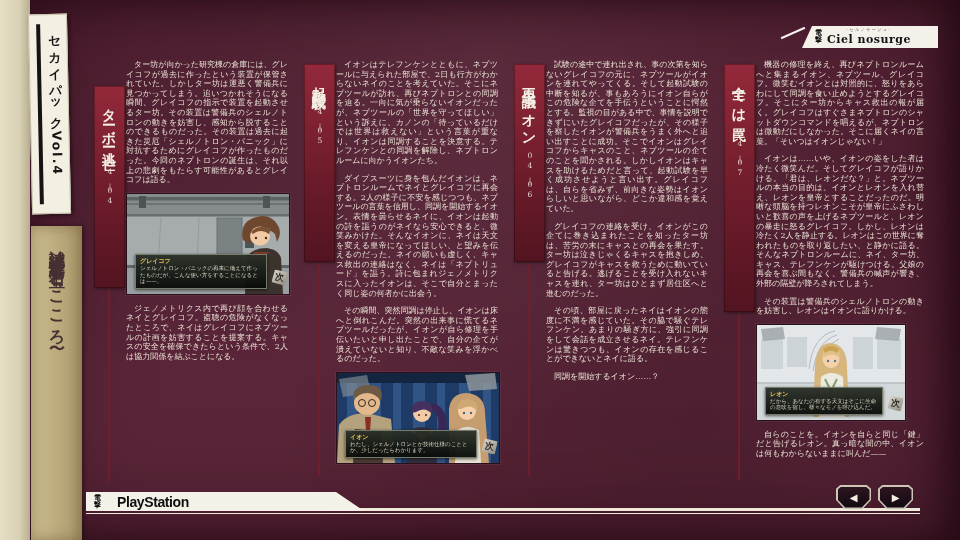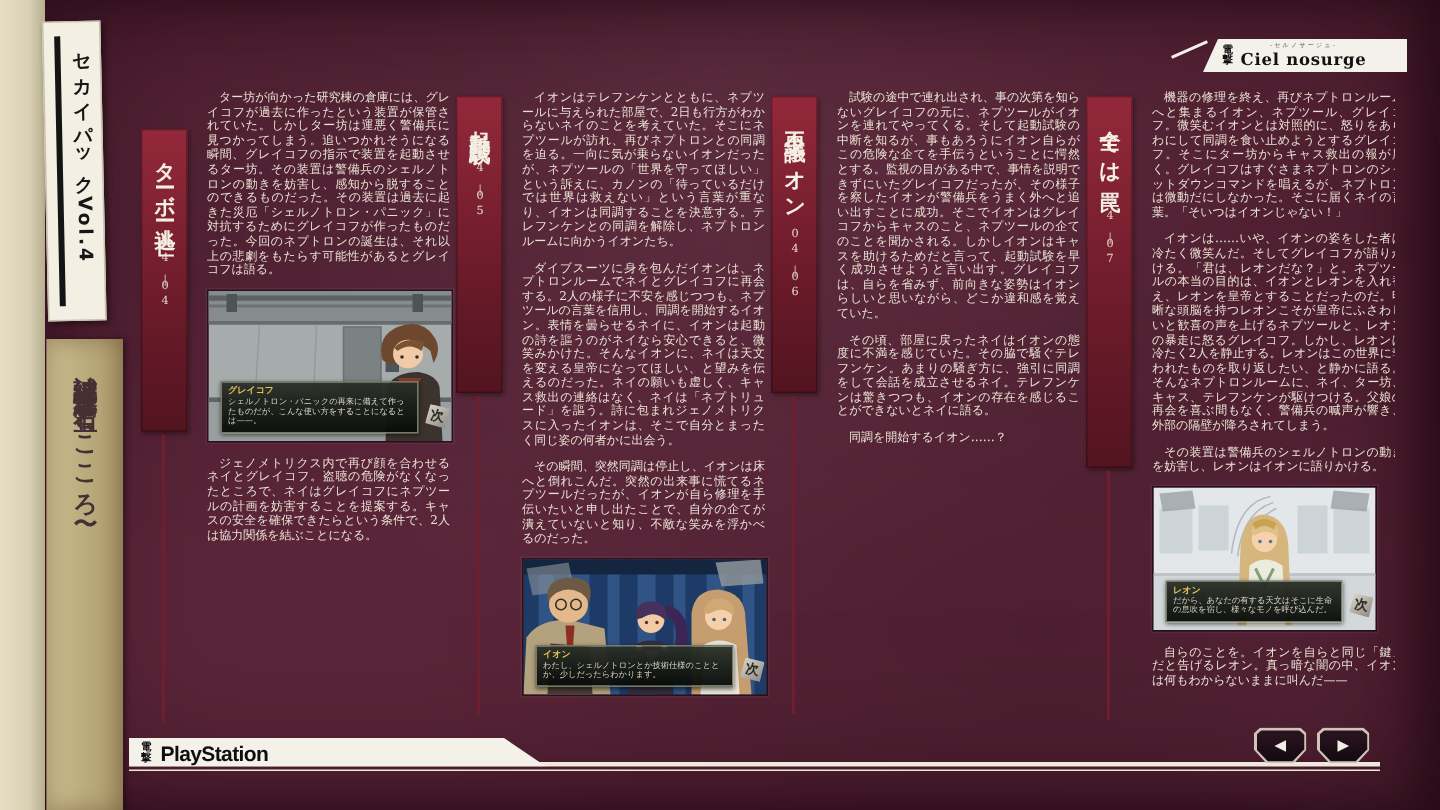--- a/index.html
+++ b/index.html
@@ -54,21 +54,21 @@
   .col:nth-child(1) .colbar{top:28px;height:202px;}
   .col:nth-child(4) .colbar{height:248px;}
   .coltitle{writing-mode:vertical-rl;text-orientation:mixed;color:#f4efe4;
     font-size:14px;font-weight:bold;letter-spacing:3px;}
   .colnum{writing-mode:vertical-rl;text-orientation:upright;color:#e6dccd;
     font-size:7.5px;margin-top:9px;letter-spacing:1px;}
   .colline{position:absolute;left:22px;width:2px;background:#6e1e2c;}
   .col:nth-child(1) .colline{top:232px;height:192px;}
   .col:nth-child(2) .colline,.col:nth-child(3) .colline{top:206px;height:212px;}
   .col:nth-child(4) .colline{top:256px;height:166px;}
-  .content{margin-left:52px;width:162px;padding-top:2px;}
+  .content{margin-left:40px;width:162px;padding-top:2px;}
   .col:nth-child(4) .content{width:168px;}
   .content p{font-size:8px;line-height:9.6px;color:#eae3d5;text-align:justify;
     text-indent:8px;margin:0 0 8px 0;}
   
   .shot{position:relative;width:162px;margin:2px 0 9px 0;
     border:1px solid rgba(8,4,7,.55);box-shadow:0 0 0 1px rgba(255,255,255,.05);}
   .col:nth-child(4) .shot{width:148px;}
   .shot svg{display:block;width:100%;height:auto;}
   .shot-dlg{position:absolute;left:8px;right:22px;bottom:5px;
     background:linear-gradient(180deg,rgba(42,48,40,.96),rgba(8,11,8,.96));
@@ -80,21 +80,21 @@
     clip-path:polygon(14% 0,100% 10%,90% 100%,0 86%);
     display:flex;align-items:center;justify-content:center;
     font-size:9px;font-weight:bold;color:#2e2a24;transform:rotate(7deg);}
   
   .footline-a{position:absolute;left:86px;top:508px;width:834px;height:2.6px;background:#efe9dc;}
   .footline-b{position:absolute;left:86px;top:513px;width:834px;height:1.4px;background:#efe9dc;}
   .ps-band{position:absolute;left:86px;top:492px;width:278px;height:19px;background:#f4f1e8;
     clip-path:polygon(0 0,calc(100% - 28px) 0,100% 100%,0 100%);
     display:flex;align-items:center;padding-left:8px;box-sizing:border-box;}
   .ps-brand{font-family:"Liberation Sans",sans-serif;font-weight:bold;font-size:14px;
-    color:#0e0e0e;letter-spacing:-.4px;margin-left:6px;}
+    color:#0e0e0e;letter-spacing:-.4px;margin-left:16px;}
   .nav{position:absolute;left:836px;top:485px;display:flex;gap:7px;}
   .nav-btn{width:35px;height:24px;position:relative;cursor:pointer;}
   .nav-shell{position:absolute;inset:0;background:#cfc5b6;
     clip-path:polygon(12% 0,88% 0,100% 16%,100% 62%,76% 100%,24% 100%,0 62%,0 16%);}
   .nav-core{position:absolute;inset:1.5px;background:linear-gradient(180deg,#2c1420,#120a10);
     clip-path:polygon(12% 0,88% 0,100% 16%,100% 62%,76% 100%,24% 100%,0 62%,0 16%);
     display:flex;align-items:center;justify-content:center;
     color:#f3eee3;font-size:10px;font-family:"DejaVu Sans",sans-serif;}
 </style>
 </head>
@@ -223,20 +223,21 @@
       </div>
     </div>
     <div class="col">
       <div class="colbar">
         <div class="coltitle">不思議イオン</div>
         <div class="colnum">04｜06</div>
       </div>
       <div class="colline"></div>
       <div class="content">
         <p>試験の途中で連れ出され、事の次第を知らないグレイコフの元に、ネプツールがイオンを連れてやってくる。そして起動試験の中断を知るが、事もあろうにイオン自らがこの危険な企てを手伝うということに愕然とする。監視の目がある中で、事情を説明できずにいたグレイコフだったが、その様子を察したイオンが警備兵をうまく外へと追い出すことに成功。そこでイオンはグレイコフからキャスのこと、ネプツールの企てのことを聞かされる。しかしイオンはキャスを助けるためだと言って、起動試験を早く成功させようと言い出す。グレイコフは、自らを省みず、前向きな姿勢はイオンらしいと思いながら、どこか違和感を覚えていた。</p>
+        <p>グレイコフの連絡を受け、イオンがこの企てに巻き込まれたことを知ったター坊は、苦労の末にキャスとの再会を果たす。ター坊は泣きじゃくるキャスを抱きしめ、グレイコフがキャスを救うために動いていると告げる。逃げることを受け入れないキャスを連れ、ター坊はひとまず居住区へと進むのだった。</p>
         <p>その頃、部屋に戻ったネイはイオンの態度に不満を感じていた。その脇で騒ぐテレフンケン。あまりの騒ぎ方に、強引に同調をして会話を成立させるネイ。テレフンケンは驚きつつも、イオンの存在を感じることができないとネイに語る。</p>
         <p>同調を開始するイオン……？</p>
       </div>
     </div>
     <div class="col">
       <div class="colbar">
         <div class="coltitle">全ては罠</div>
         <div class="colnum">04｜07</div>
       </div>
       <div class="colline"></div>

